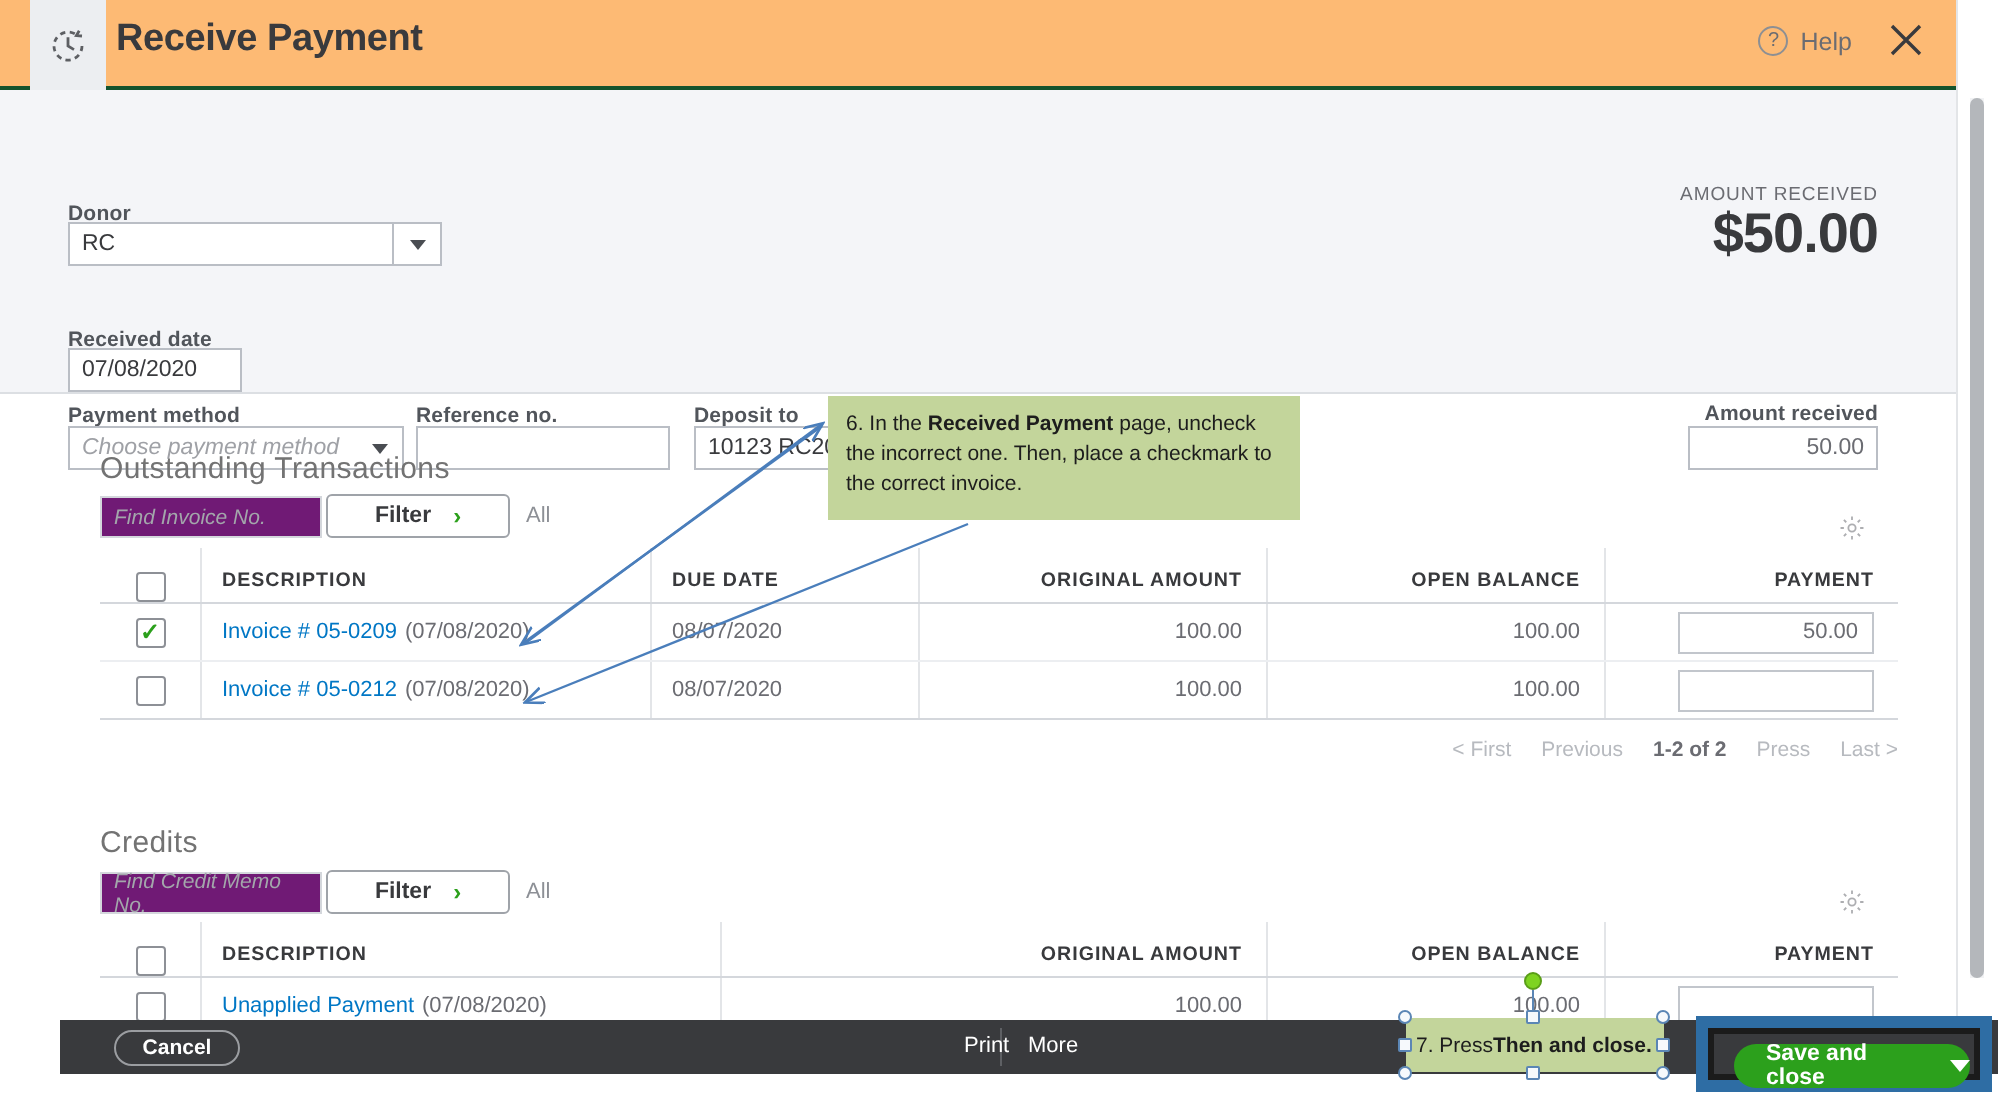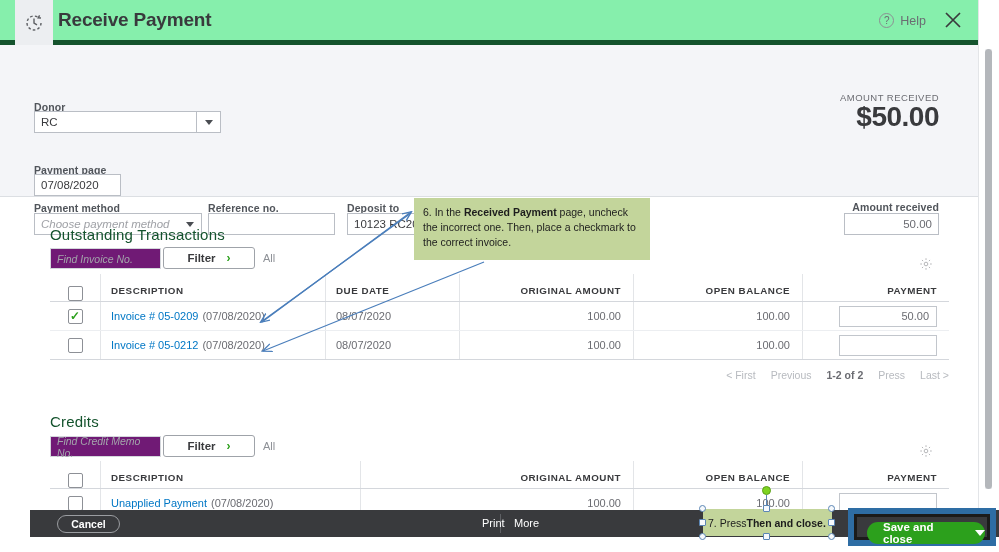--- a/index.html
+++ b/index.html
@@ -9,22 +9,22 @@
     font-family: "Liberation Sans", sans-serif;
     background:#ffffff;
     overflow:hidden;
     position:relative;
     color:#393a3d;
   }
 
   
   #app-header {
     position:absolute; left:0; top:0; width:978px; height:45px;
-    background:#86efac;
-    border-bottom:5px solid #14532d;
+    background:#fdba74;
+    border-bottom:2px solid #14532d;
   }
   #header-icon-tile {
     position:absolute; left:15px; top:0; width:38px; height:45px;
     background:#eceef1;
     display:flex; align-items:center; justify-content:center;
   }
   #page-title {
     position:absolute; left:58px; top:9px;
     font-size:19px; font-weight:bold; letter-spacing:-0.2px; color:#393a3d;
   }
@@ -91,21 +91,21 @@
     font-size:28px; font-weight:bold; letter-spacing:-0.5px; color:#393a3d; text-align:right;
   }
   #amt-field-label { position:absolute; right:39px; top:156px; text-align:right; }
   #amt-field-input {
     position:absolute; right:39px; top:168px; width:95px;
     justify-content:flex-end; color:#6b6c72;
   }
 
   
   .sec-title {
-    position:absolute; font-size:15px; letter-spacing:.2px; color:#14532d;
+    position:absolute; font-size:15px; letter-spacing:.2px; color:#737373;
   }
   .find-input {
     position:absolute; width:111px; height:21px; background:#701a75;
     border:1px solid #d4d7dc; font-size:10.5px; font-style:italic;
     color:#a3a6ab; padding:0 6px; display:flex; align-items:center;
   }
   .filter-btn {
     position:absolute; width:92px; height:22px; background:#fff;
     border:1px solid #9fa3a9; border-radius:3px;
     display:flex; align-items:center; justify-content:center; gap:11px;
@@ -226,21 +226,21 @@
   </svg>
 </div>
 
 <div id="form-panel">
   <div class="fld-label" id="donor-label">Donor</div>
   <div class="txt-input" id="donor-input">RC</div>
   <div class="dd-btn" id="donor-dd">
       <i class="caret"></i>
     </div>
 
-  <div class="fld-label" id="paydate-label">Payment page</div>
+  <div class="fld-label" id="paydate-label">Received date</div>
   <div class="txt-input" id="paydate-input">07/08/2020</div>
 
   <div class="fld-label" id="paymethod-label">Payment method</div>
   <div class="txt-input" id="paymethod-input">Choose payment method</div>
   <div class="dd-btn" id="paymethod-dd">
       <i class="caret"></i>
     </div>
 
   <div class="fld-label" id="refno-label">Reference no.</div>
   <div class="txt-input" id="refno-input"></div>

